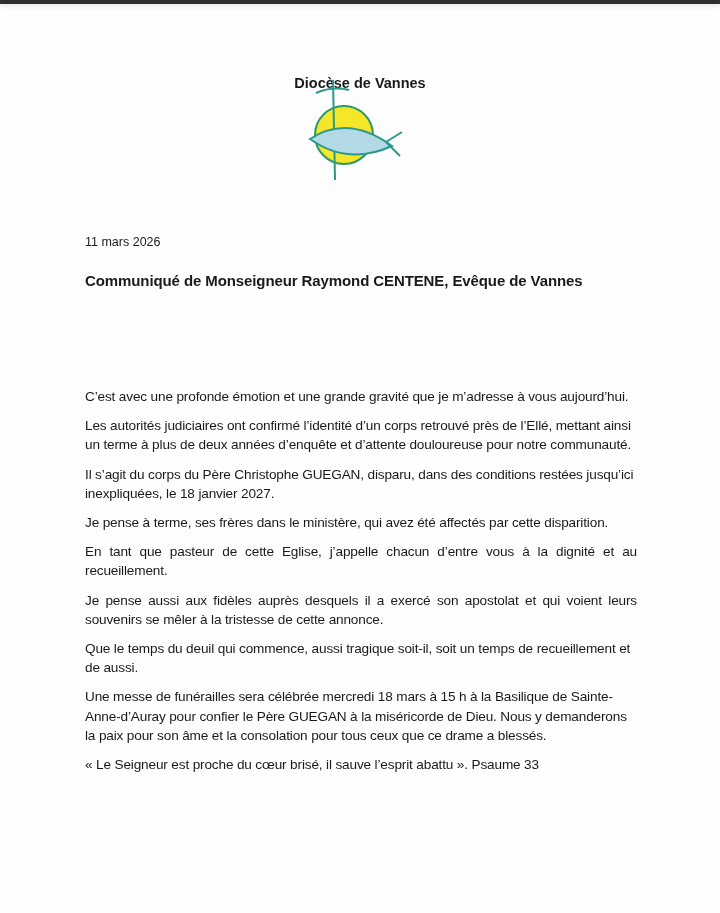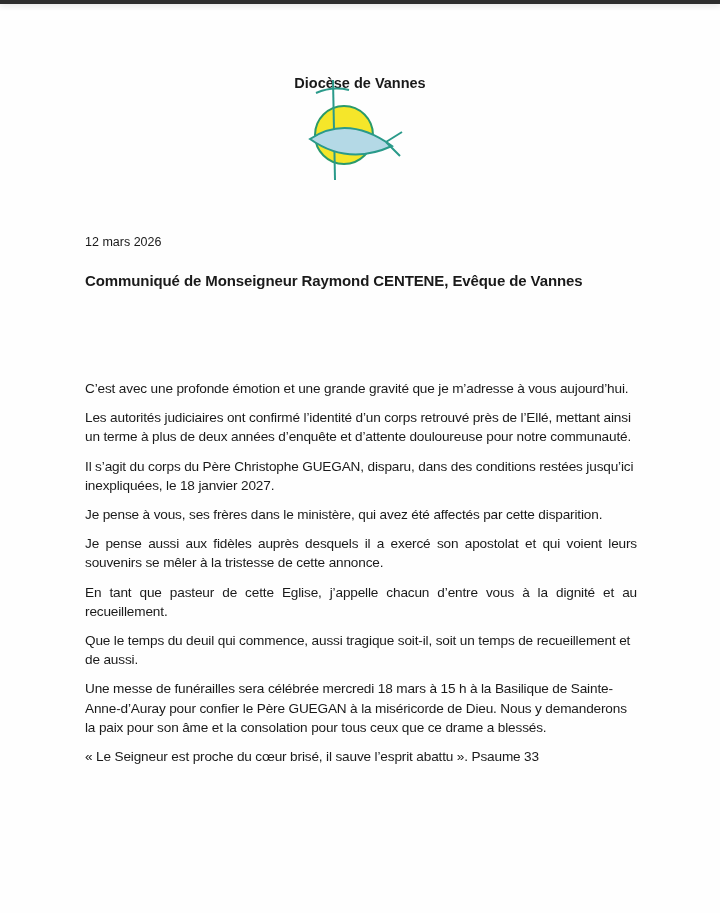--- a/index.html
+++ b/index.html
@@ -12,46 +12,46 @@
     position: absolute; top: 49px; left: 0; width: 720px; text-align: center;
     font-weight: bold; font-size: 14.5px; letter-spacing: 0; margin-top: 26px;
   }
   .logo { position: absolute; left: 300px; top: 76px; width: 110px; height: 110px; }
   .date { position: absolute; left: 85px; top: 235px; font-size: 12.5px; }
   .heading { position: absolute; left: 85px; top: 272px; font-size: 15px; font-weight: bold; letter-spacing: -0.1px; }
   .body-text {
     position: absolute; left: 85px; top: 379px; width: 552px;
     font-size: 13.6px; line-height: 19.2px; letter-spacing: -0.15px;
   }
-  .body-text p { margin: 0 0 10px 0; }
+  .body-text p { margin: 8px 0 10px 0; }
   .body-text p.justify { text-align: justify; }
   .quote { }
 </style>
 </head>
 <body>
 
 <div class="topbar"></div>
 
 <div class="org-title">Diocèse de Vannes</div>
 
 <svg class="logo" viewBox="0 0 110 110">
   <circle cx="44" cy="59" r="29" fill="#f5e62a" stroke="#2a9a6a" stroke-width="2"></circle>
   <line x1="33" y1="4" x2="35" y2="104" stroke="#2a9a8a" stroke-width="2"></line>
   <path d="M16 17 Q32 10 49 14" fill="none" stroke="#2a9a8a" stroke-width="2"></path>
   <path d="M10 63 Q48 38 92 70 Q48 90 10 63 Z" fill="#b4d9e6" stroke="#2a9a8a" stroke-width="2"></path>
   <path d="M86 66 L102 56 M86 66 L100 80" fill="none" stroke="#2a9a8a" stroke-width="2"></path>
 </svg>
 
-<div class="date">12 mars 2026</div>
+<div class="date">11 mars 2026</div>
 
 <div class="heading">Communiqué de Monseigneur Raymond CENTENE, Evêque de Vannes</div>
 
 <div class="body-text">
   <p>C’est avec une profonde émotion et une grande gravité que je m’adresse à vous aujourd’hui.</p>
   <p>Les autorités judiciaires ont confirmé l’identité d’un corps retrouvé près de l’Ellé, mettant ainsi un terme à plus de deux années d’enquête et d’attente douloureuse pour notre communauté.</p>
   <p>Il s’agit du corps du Père Christophe GUEGAN, disparu, dans des conditions restées jusqu’ici inexpliquées, le 18 janvier 2027.</p>
-  <p>Je pense à vous, ses frères dans le ministère, qui avez été affectés par cette disparition.</p>
+  <p>Je pense à terme, ses frères dans le ministère, qui avez été affectés par cette disparition.</p>
+  <p class="justify">En tant que pasteur de cette Eglise, j’appelle chacun d’entre vous à la dignité et au recueillement.</p>
   <p class="justify">Je pense aussi aux fidèles auprès desquels il a exercé son apostolat et qui voient leurs souvenirs se mêler à la tristesse de cette annonce.</p>
-  <p class="justify">En tant que pasteur de cette Eglise, j’appelle chacun d’entre vous à la dignité et au recueillement.</p>
   <p>Que le temps du deuil qui commence, aussi tragique soit-il, soit un temps de recueillement et de aussi.</p>
   <p>Une messe de funérailles sera célébrée mercredi 18 mars à 15 h à la Basilique de Sainte-Anne-d’Auray pour confier le Père GUEGAN à la miséricorde de Dieu. Nous y demanderons la paix pour son âme et la consolation pour tous ceux que ce drame a blessés.</p>
   <p class="quote">« Le Seigneur est proche du cœur brisé, il sauve l’esprit abattu ». Psaume 33</p>
 </div>
 
 </body></html>

